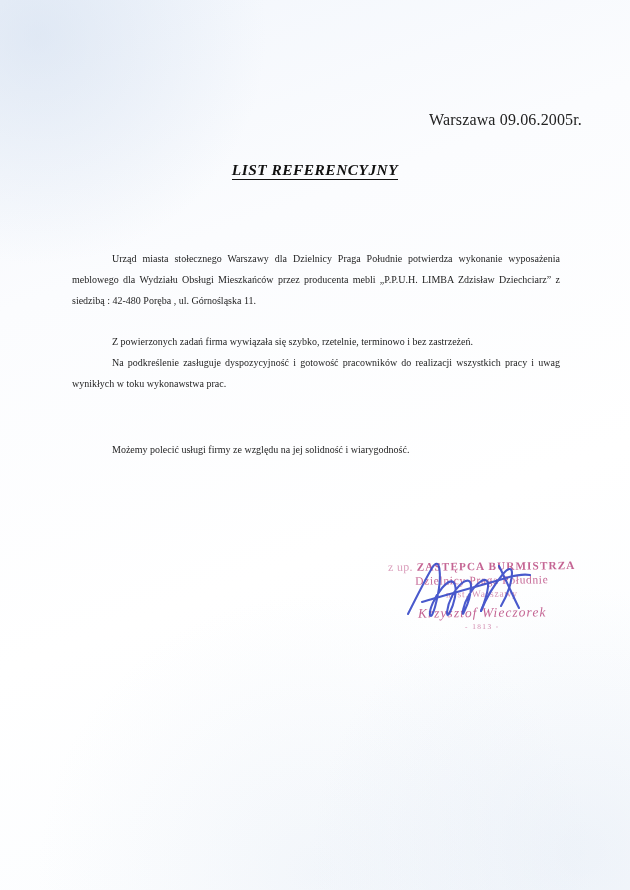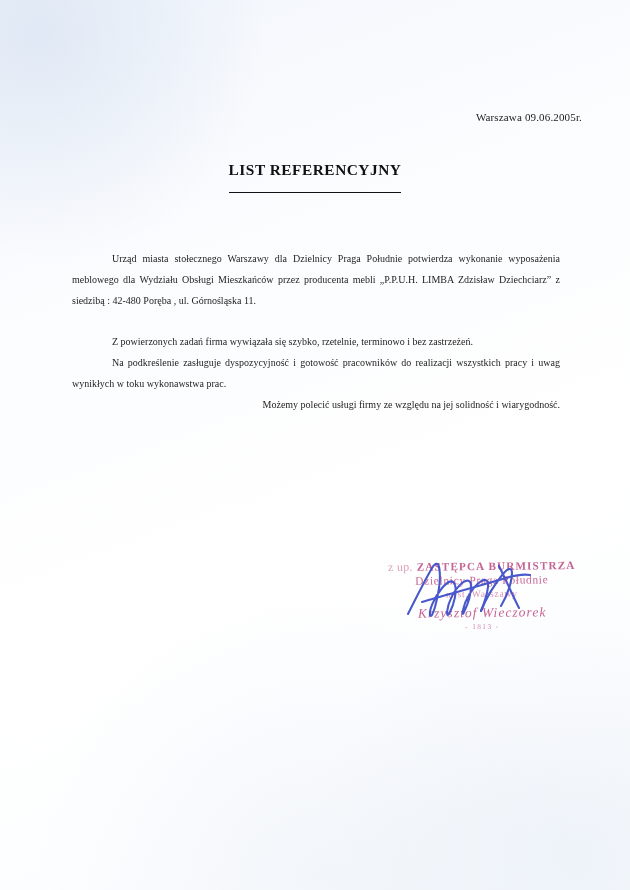--- a/index.html
+++ b/index.html
@@ -34,40 +34,41 @@
   }
   .content {
     position: absolute;
     inset: 0;
   }
 
   .date-line {
     position: absolute;
     top: 111px;
     right: 48px;
-    font-size: 11px;
+    font-size: 16px;
     letter-spacing: 0.15px;
     white-space: nowrap;
     color: #222;
   }
 
   .doc-title {
     position: absolute;
     top: 161px;
     left: 0;
     right: 0;
     text-align: center;
     font-size: 15.4px;
     font-weight: bold;
     letter-spacing: 0.5px;
     color: #111;
   }
   .doc-title span {
     border-bottom: 1.6px solid #111;
-    padding-bottom: 14px;
+    padding-bottom: 1px;
+    font-style: italic;
   }
 
   .body-text {
     position: absolute;
     top: 248px;
     left: 72px;
     width: 488px;
     font-size: 10px;
     line-height: 21.2px;
     text-align: justify;
@@ -79,21 +80,22 @@
     text-indent: 40px;
     text-align: justify;
   }
   .body-text p.gap {
     margin-top: 19px;
   }
   .body-text p.tight {
     margin-top: 0;
   }
   .body-text p:last-child {
-    text-align: right;
+    text-align: left;
+    margin-top: 45px;
   }
   
   .body-text p {
     -webkit-hyphens: none;
     hyphens: none;
   }
 
   
   .sign-area {
     position: absolute;

